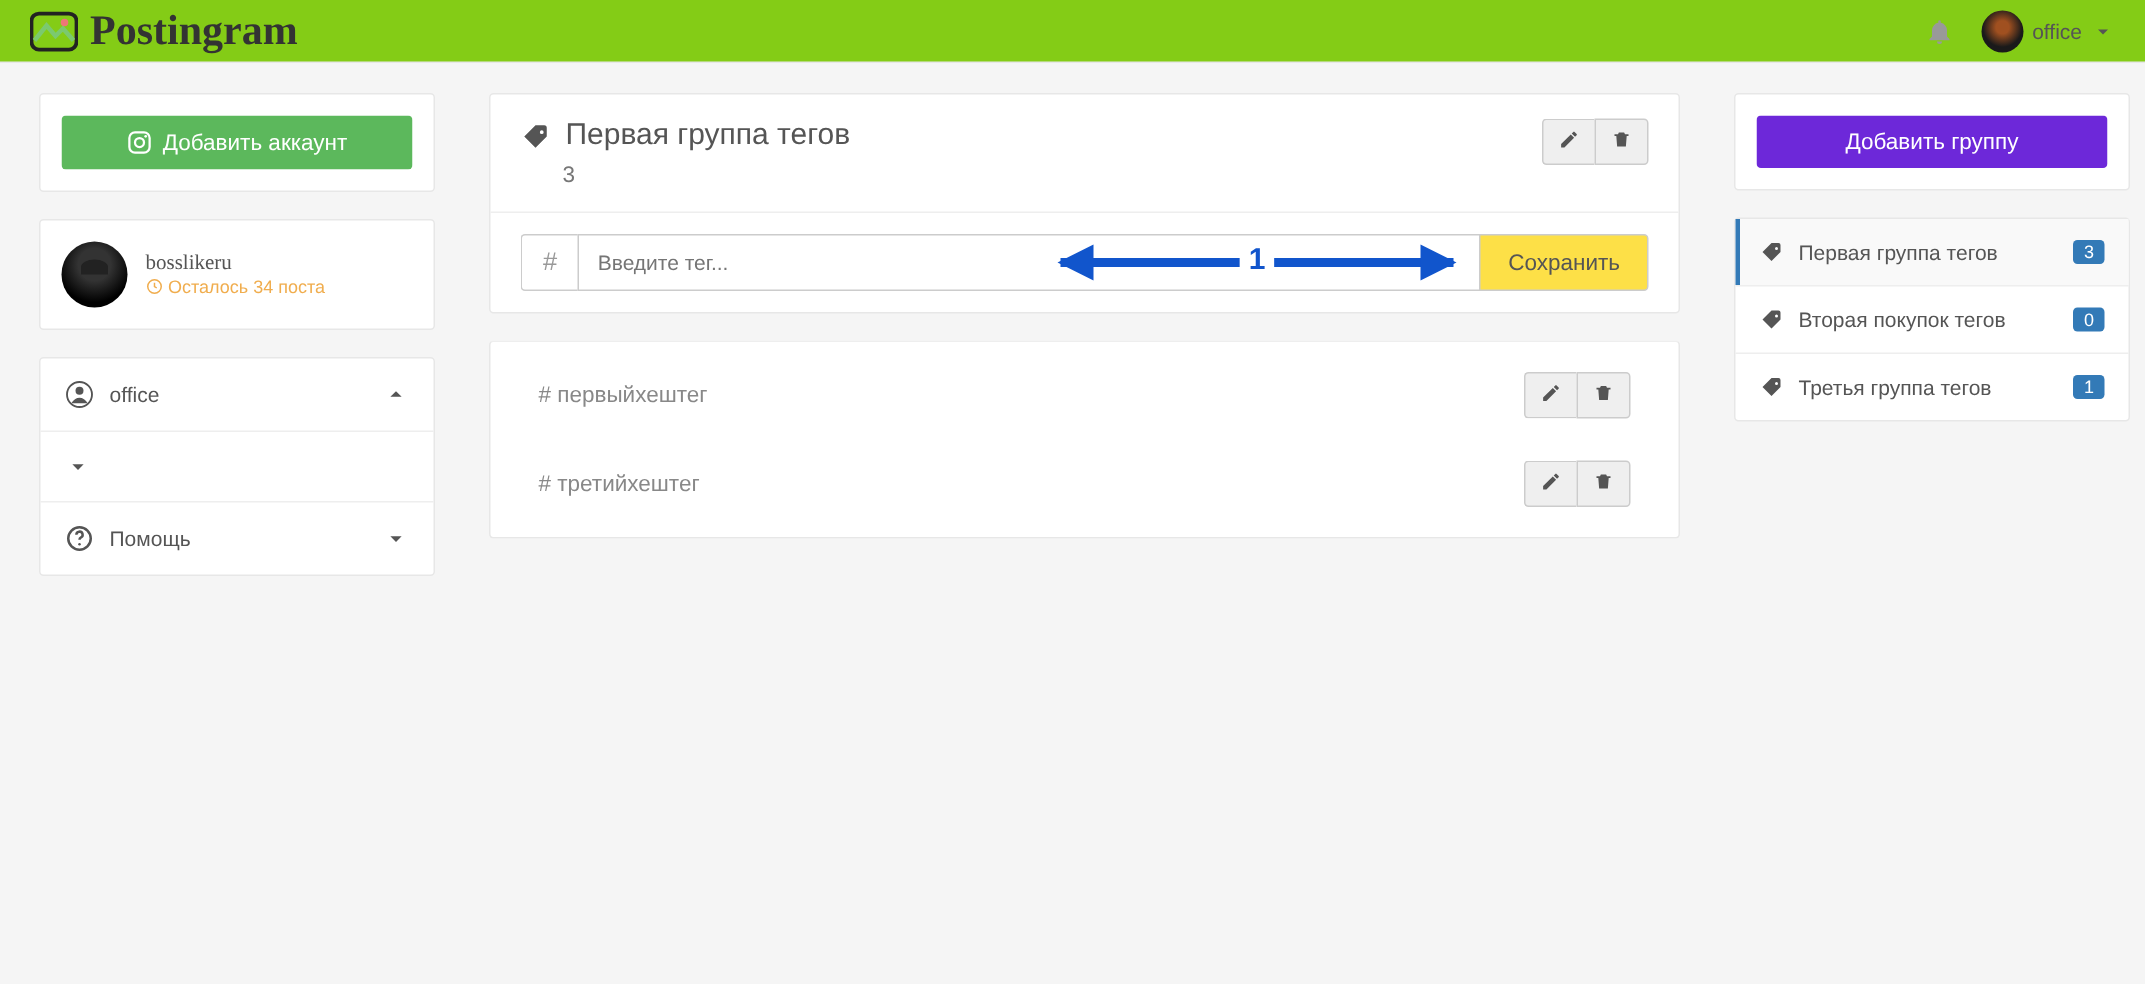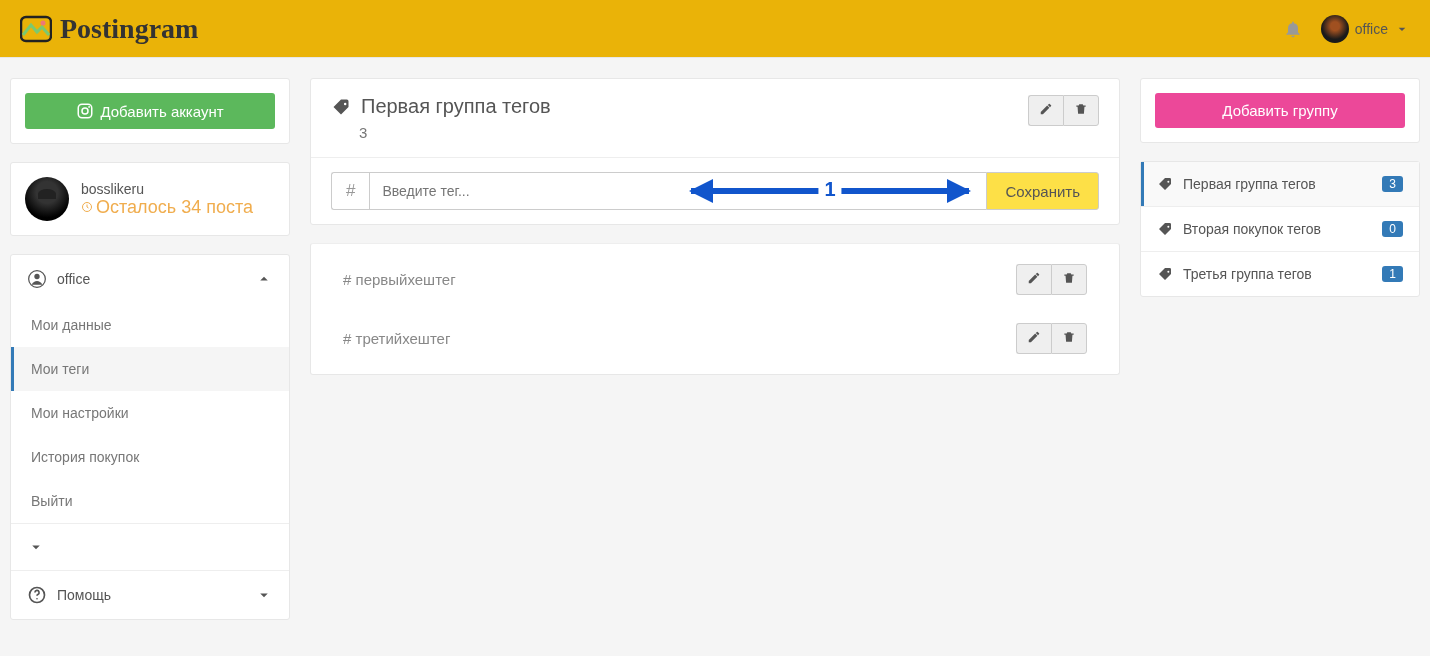--- a/index.html
+++ b/index.html
@@ -1,46 +1,46 @@
 <!DOCTYPE html>
 <html><head>
 <meta charset="utf-8">
 <style>
 * { box-sizing: border-box; margin: 0; padding: 0; }
 body { font-family: -apple-system, Helvetica, Arial, sans-serif; background: #f5f5f5; color: #555; font-size: 14px; }
 
 
-.header { background: #eab308; height: 58px; display: flex; align-items: center; justify-content: space-between; padding: 0 20px; border-bottom: 1px solid #e7e7e7; }
+.header { background: #84cc16; height: 42px; display: flex; align-items: center; justify-content: space-between; padding: 0 20px; border-bottom: 1px solid #e7e7e7; }
 .logo { display: flex; align-items: center; gap: 8px; }
 .logo-icon { width: 32px; height: 32px; }
 .logo-text { font-family: 'Brush Script MT', cursive; font-size: 28px; font-weight: bold; color: #333; }
 .header-right { display: flex; align-items: center; gap: 18px; }
 .bell { color: #999; }
 .avatar { width: 28px; height: 28px; border-radius: 50%; background: radial-gradient(circle at 50% 40%, #a05020 20%, #1a1a1a 60%); }
 .user-menu { display: flex; align-items: center; gap: 6px; color: #555; cursor: pointer; }
 
 
 .container { display: flex; gap: 20px; padding: 20px 10px; }
 .sidebar-left { width: 280px; flex-shrink: 0; }
 .main { flex: 1; }
 .sidebar-right { width: 280px; flex-shrink: 0; }
 
-.panel { background: #fff; border: 1px solid #e7e7e7; border-radius: 3px; margin-bottom: 18px; }
+.panel { background: #fff; border: 1px solid #e7e7e7; border-radius: 3px; margin-bottom: 18px; margin-left: 16px; }
 .panel-pad { padding: 14px; }
 
 .btn { display: inline-flex; align-items: center; justify-content: center; gap: 6px; border: 1px solid transparent; border-radius: 3px; padding: 8px 14px; cursor: pointer; font-size: 14px; background: #fff; }
 .btn-green { background: #5cb85c; color: #fff; width: 100%; font-size: 15px; }
-.btn-blue { background: #ec4899; color: #fff; width: 100%; font-size: 15px; }
+.btn-blue { background: #6d28d9; color: #fff; width: 100%; font-size: 15px; }
 .btn-icon { border: 1px solid #ccc; padding: 6px 10px; color: #555; }
 
 .account-row { display: flex; align-items: center; gap: 12px; }
 .account-avatar { width: 44px; height: 44px; border-radius: 50%; background: radial-gradient(circle at 50% 35%, #333 30%, #000 70%); position: relative; }
 .account-avatar::after { content:""; position:absolute; left:50%; top:28%; width:18px; height:10px; background:#222; border-radius:50% 50% 0 0; transform:translateX(-50%);}
-.account-name { color: #555; }
-.account-sub { color: #f0ad4e; font-size: 18px; display: flex; align-items: center; gap: 3px; }
+.account-name { color: #555; font-family: Liberation Serif, serif; }
+.account-sub { color: #f0ad4e; font-size: 12px; display: flex; align-items: center; gap: 3px; }
 
 .menu-item { display: flex; align-items: center; justify-content: space-between; padding: 14px 16px; border-top: 1px solid #eee; color: #555; cursor: pointer; }
 .menu-item:first-child { border-top: none; }
 .menu-item-left { display: flex; align-items: center; gap: 10px; }
 .menu-sub { padding: 14px 16px 14px 20px; color: #777; cursor: pointer; }
 .menu-sub.active { background: #f5f5f5; border-left: 3px solid #337ab7; padding-left: 17px; }
 
 
 .title-row { display: flex; justify-content: space-between; align-items: flex-start; padding: 16px 20px; }
 .title-left { display: flex; flex-direction: column; gap: 6px; }
@@ -189,27 +189,20 @@
               </svg>
             </span>
           <span>office</span>
         </div>
         <span class="ico">
             <svg width="18" height="18">
               <use href="#i-chevron-up"></use>
             </svg>
           </span>
       </div>
-      <div id="office-subs">
-          <div class="menu-sub">Мои данные</div>
-          <div class="menu-sub active">Мои теги</div>
-          <div class="menu-sub">Мои настройки</div>
-          <div class="menu-sub">История покупок</div>
-          <div class="menu-sub">Выйти</div>
-        </div>
       <div class="menu-item">
         <span class="ico">
             <svg width="18" height="18">
               <use href="#i-chevron"></use>
             </svg>
           </span>
       </div>
       <div class="menu-item">
         <div class="menu-item-left">
           <span class="ico">

